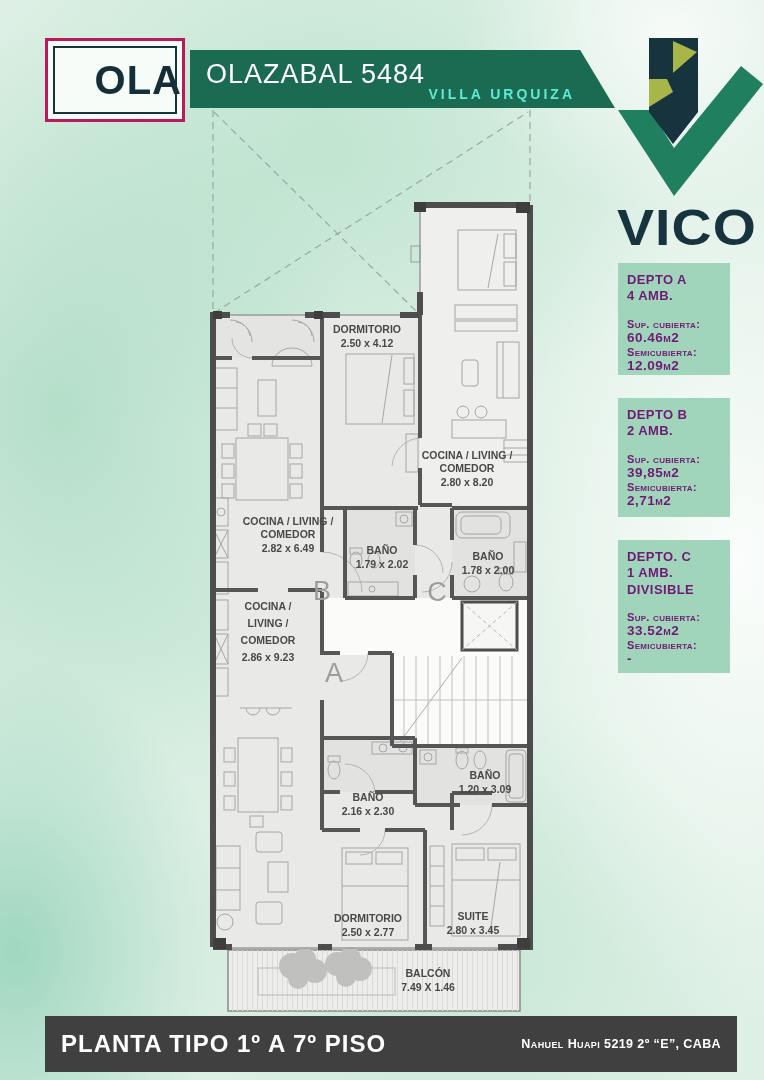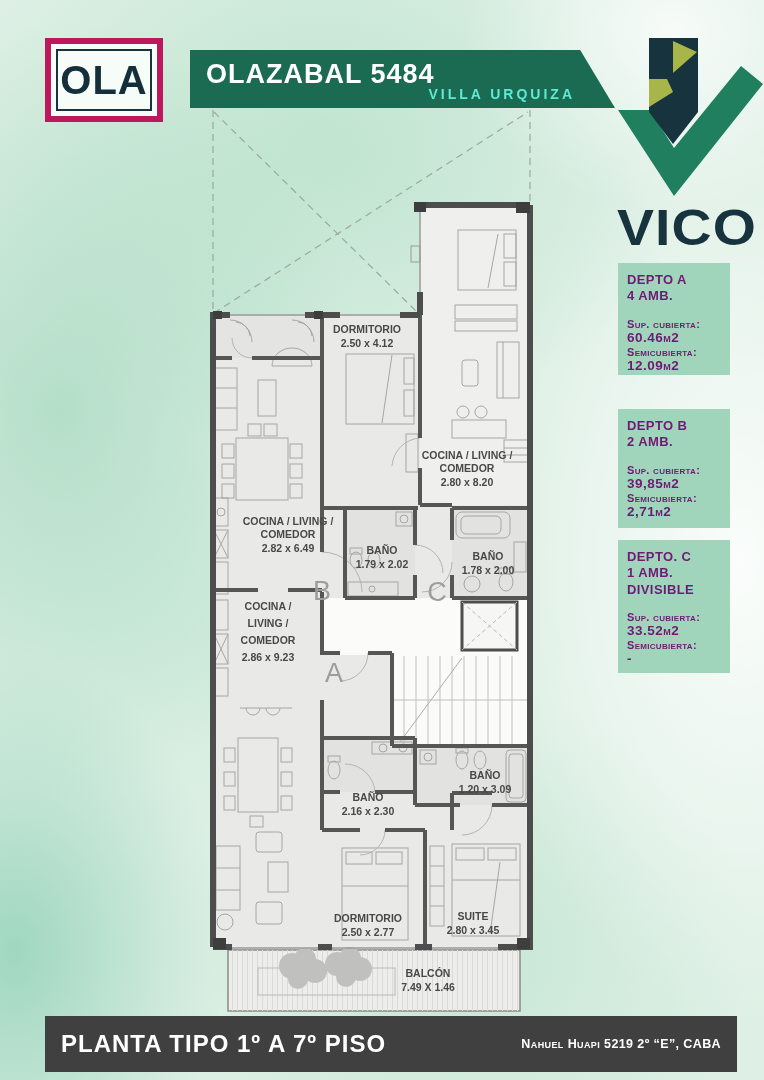--- a/index.html
+++ b/index.html
@@ -7,37 +7,37 @@
         background:#def0e5;font-family:"Liberation Sans",sans-serif;}
   .bg{position:absolute;inset:0;background:
     radial-gradient(ellipse 300px 260px at 88% 3%, rgba(255,255,255,.75), transparent 70%),
     radial-gradient(ellipse 420px 540px at 8% 38%, rgba(146,208,178,.55), transparent 72%),
     radial-gradient(ellipse 520px 430px at 42% 14%, rgba(186,226,204,.85), transparent 70%),
     radial-gradient(ellipse 340px 620px at 97% 52%, rgba(255,255,255,.85), transparent 75%),
     radial-gradient(ellipse 420px 380px at 60% 88%, rgba(178,222,198,.55), transparent 70%),
     radial-gradient(ellipse 300px 420px at 2% 88%, rgba(118,198,168,.6), transparent 70%),
     radial-gradient(ellipse 500px 300px at 30% 60%, rgba(205,235,218,.6), transparent 70%);}
   
-  .ola{position:absolute;left:45px;top:38px;width:118px;height:84px;box-sizing:border-box;
-       background:rgba(250,253,251,.92);border:6px solid #be185d;
-       display:flex;align-items:center;justify-content:center;}
+  .ola{position:absolute;left:45px;top:38px;width:140px;height:84px;box-sizing:border-box;
+       background:rgba(250,253,251,.92);border:3px solid #be185d;
+       display:flex;align-items:center;justify-content:flex-end;}
   .ola-inner{position:absolute;inset:5px;border:2px solid #17333e;}
   .ola-text{font-size:40px;font-weight:900;color:#142f3a;letter-spacing:1px;line-height:1;}
   
   .band{position:absolute;left:190px;top:50px;width:425px;height:58px;background:#1b6b53;
         clip-path:polygon(0 0,91.8% 0,100% 100%,0 100%);}
-  .band-title{position:absolute;left:16px;top:9px;color:#fff;font-size:27px;font-weight:700;letter-spacing:1px;}
+  .band-title{position:absolute;left:16px;top:9px;color:#fff;font-size:27px;font-weight:400;letter-spacing:1px;}
   .band-sub{position:absolute;right:40px;bottom:6px;color:#5eead4;font-size:14px;font-weight:800;letter-spacing:3px;}
   
   .vico{position:absolute;left:598px;top:16px;width:166px;height:250px;}
   
   .unit{position:absolute;left:618px;width:112px;box-sizing:border-box;background:#a0d5bb;
         color:#701a75;padding:9px 9px;overflow:hidden;}
   .unit-a{top:263px;height:112px;}
-  .unit-b{top:398px;height:119px;margin-top:11px;}
+  .unit-b{top:398px;height:119px;}
   .unit-c{top:540px;height:133px;}
   .unit-name{font-size:13px;font-weight:800;letter-spacing:.4px;line-height:1.25;}
   .u-spacer{height:12px;}
   .u-label{font-size:11px;font-weight:700;font-variant:small-caps;letter-spacing:.3px;margin-top:1px;}
   .u-value{font-size:13.5px;font-weight:800;text-align:left;font-variant:small-caps;letter-spacing:.5px;padding-right:4px;}
   
   .footer{position:absolute;left:45px;top:1016px;width:692px;height:56px;background:#404040;color:#fff;
           display:flex;align-items:center;justify-content:space-between;padding:0 16px;box-sizing:border-box;}
   .f-title{font-size:24px;font-weight:800;letter-spacing:1px;}
   .f-right{text-align:right;font-weight:700;line-height:1.3;}

